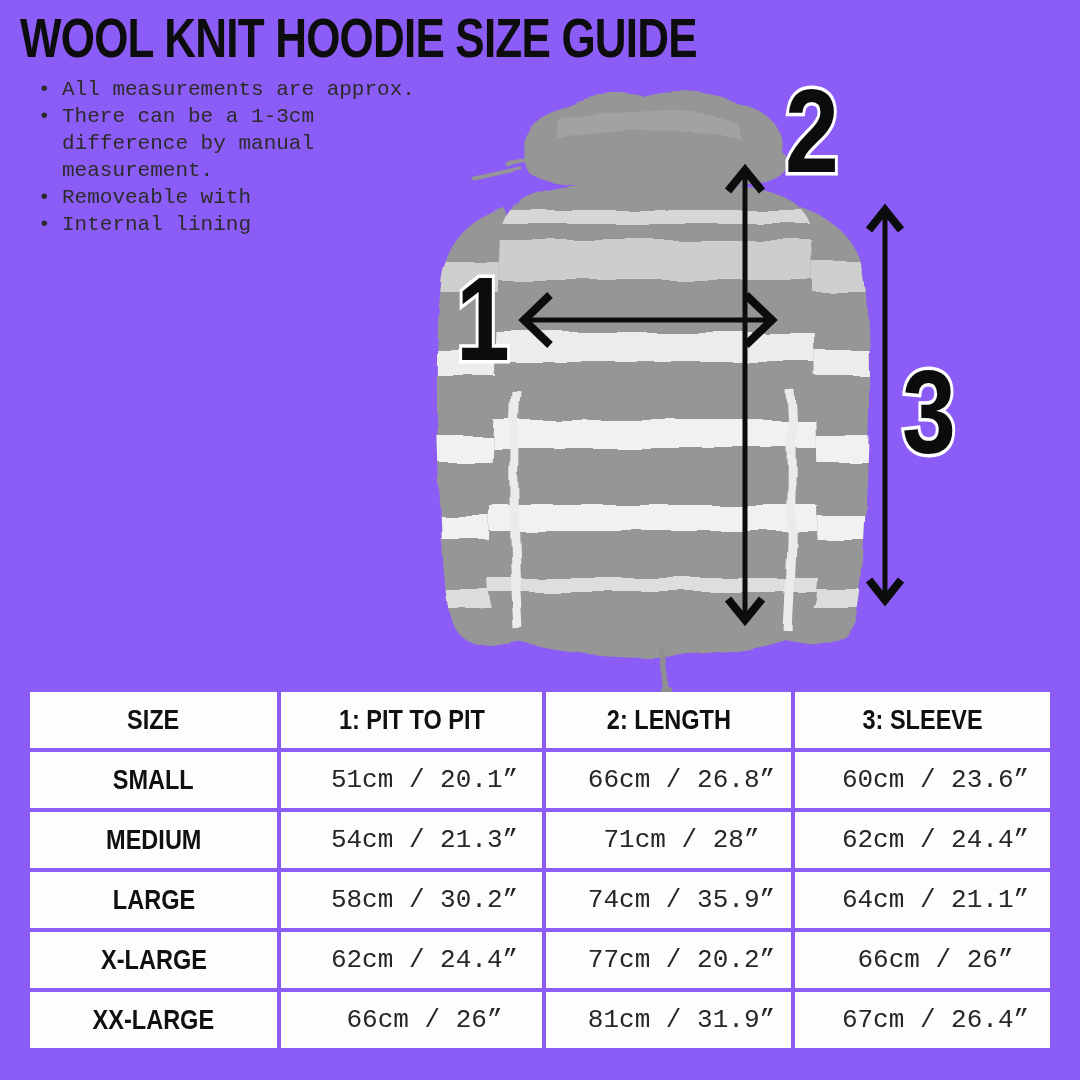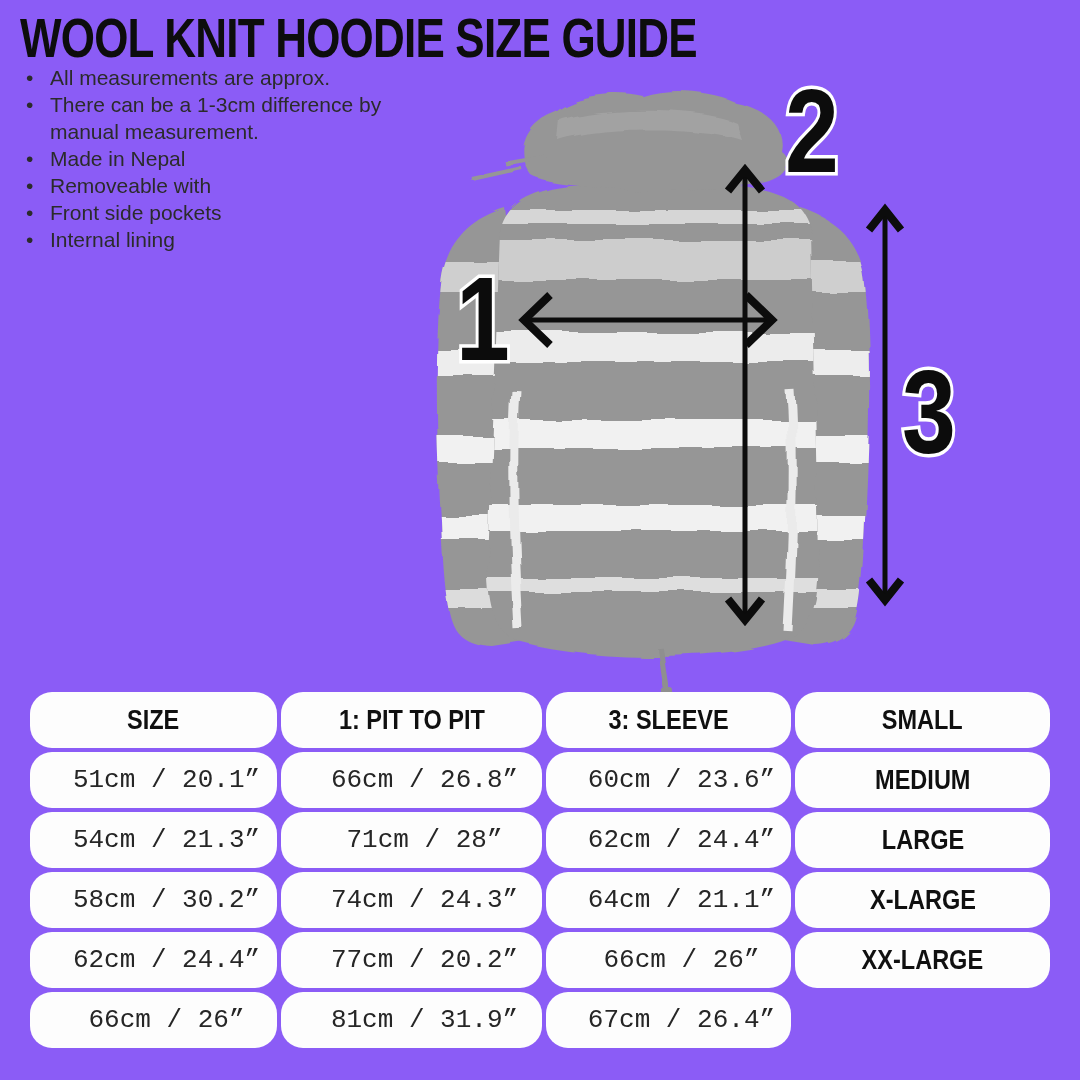--- a/index.html
+++ b/index.html
@@ -12,63 +12,60 @@
   
   .title {
     position:absolute; left:20px; top:6px; margin:0;
     font-size:55px; font-weight:800; color:#0d0d0d;
     white-space:nowrap; letter-spacing:-1px;
   }
   .title .cond { display:inline-block; transform:scaleX(.80); transform-origin:left center; }
   
   .bullets {
     position:absolute; left:24px; top:64px; width:412px;
-    margin:0; padding:0; list-style:none;
-    font-family:Liberation Sans, sans-serif;
+    margin:12px; padding:0; list-style:none;
+    font-family:Liberation Mono, monospace;
     font-size:21px; line-height:27px; color:#2b2b2b;
   }
   .bullets li { position:relative; padding-left:26px; }
   .bullets li::before {
     content:"\2022"; position:absolute; left:2px; top:0;
     font-size:21px; color:#2b2b2b;
   }
   
   .figure { position:absolute; left:415px; top:80px; width:570px; height:625px; }
   
   .size-table {
     position:absolute; left:30px; top:692px; width:1020px;
     display:grid;
     grid-template-columns:248fr 262fr 246fr 256fr;
     grid-auto-rows:56px; gap:4px;
   }
   .cell {
     background:#fdfdfd; display:flex; align-items:center; justify-content:center;
     overflow:hidden;
-    border-radius:22px;
   }
   .cell.head, .cell.size { font-weight:800; font-size:28px; color:#101010; letter-spacing:0; }
   .cell.head .cond, .cell.size .cond { display:inline-block; transform:scaleX(.84); white-space:nowrap; }
   .cell.val {
     font-family:"Liberation Mono", monospace;
     font-size:26px; color:#262626; white-space:nowrap;padding-left:26px;
   }
 </style>
 </head>
 <body>
 
 <div class="canvas">
 
   <h1 class="title"><span class="cond">WOOL KNIT HOODIE SIZE GUIDE</span></h1>
 
   <ul class="bullets">
     <li>All measurements are approx.</li>
     <li>There can be a 1-3cm difference by manual measurement.</li>
-    <li>Made in Nepal</li>
     <li>Removeable with</li>
-    <li>Front side pockets</li>
     <li>Internal lining</li>
   </ul>
 
   <svg class="figure" viewBox="415 80 570 625" width="570" height="625" xmlns="http://www.w3.org/2000/svg">
     <defs>
       <filter id="rough" x="-10%" y="-10%" width="120%" height="120%">
         <feTurbulence type="fractalNoise" baseFrequency="0.018 0.028" numOctaves="2" seed="7" result="n"></feTurbulence>
         <feDisplacementMap in="SourceGraphic" in2="n" scale="9"></feDisplacementMap>
       </filter>
       <clipPath id="clipBody">
@@ -155,20 +152,23 @@
 
   <div class="size-table">
 
     <div class="cell head">
         <span class="cond">SIZE</span>
       </div>
     <div class="cell head">
         <span class="cond">1: PIT TO PIT</span>
       </div>
     <div class="cell head">
+        <span class="cond">2: LENGTH</span>
+      </div>
+    <div class="cell head">
         <span class="cond">3: SLEEVE</span>
       </div>
 
     <div class="cell size">
         <span class="cond">SMALL</span>
       </div>
     <div class="cell val">51cm / 20.1”</div>
     <div class="cell val">66cm / 26.8”</div>
     <div class="cell val">60cm / 23.6”</div>
 
@@ -176,21 +176,21 @@
         <span class="cond">MEDIUM</span>
       </div>
     <div class="cell val">54cm / 21.3”</div>
     <div class="cell val">71cm / 28”</div>
     <div class="cell val">62cm / 24.4”</div>
 
     <div class="cell size">
         <span class="cond">LARGE</span>
       </div>
     <div class="cell val">58cm / 30.2”</div>
-    <div class="cell val">74cm / 24.3”</div>
+    <div class="cell val">74cm / 35.9”</div>
     <div class="cell val">64cm / 21.1”</div>
 
     <div class="cell size">
         <span class="cond">X-LARGE</span>
       </div>
     <div class="cell val">62cm / 24.4”</div>
     <div class="cell val">77cm / 20.2”</div>
     <div class="cell val">66cm / 26”</div>
 
     <div class="cell size">

